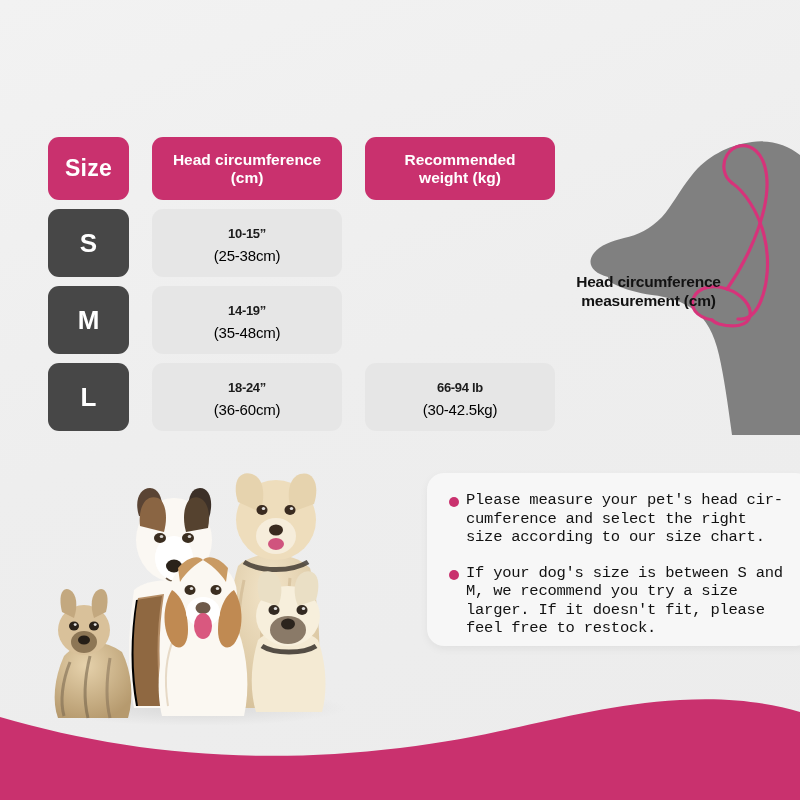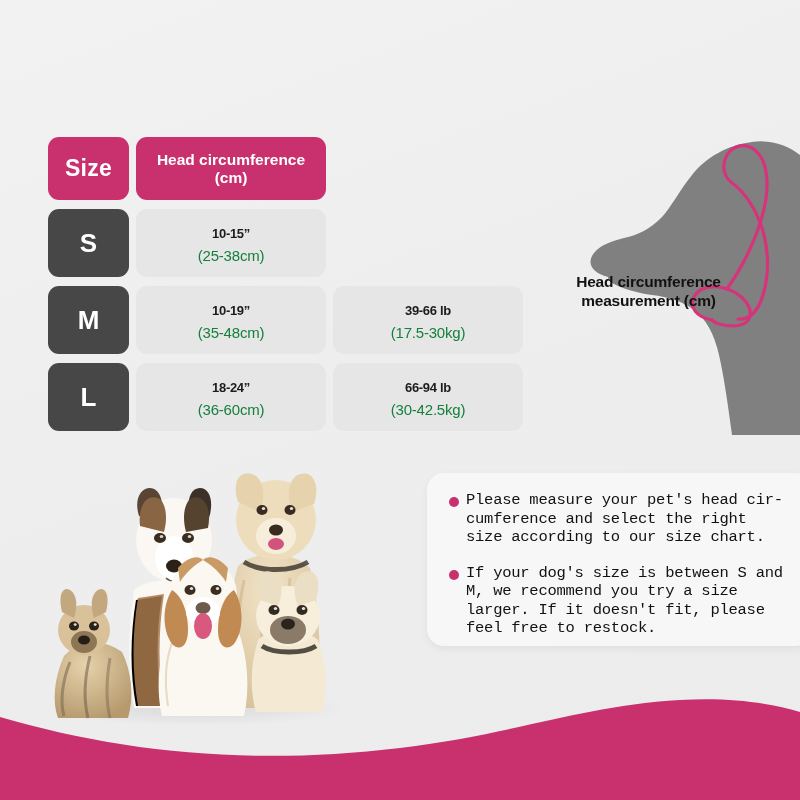--- a/index.html
+++ b/index.html
@@ -23,21 +23,21 @@
 
   
   #size-table {
     position: absolute;
     left: 48px;
     top: 137px;
     width: 476px;
   }
   .t-row {
     display: flex;
-    gap: 7px;
+    gap: 23px;
     margin-bottom: 9px;
   }
   .t-row:last-child { margin-bottom: 0; }
 
   .cell {
     border-radius: 11px;
     display: flex;
     flex-direction: column;
     align-items: center;
     justify-content: center;
@@ -81,21 +81,21 @@
   }
   .val-main {
     font-size: 13px;
     font-weight: bold;
     line-height: 24px;
     letter-spacing: -0.3px;
   }
   .val-sub {
     font-size: 15px;
     line-height: 19px;
-    color: #15803d;
+    color: #000000;
     letter-spacing: -0.2px;
   }
 
   
   #dog-diagram {
     position: absolute;
     left: 546px;
     top: 105px;
     width: 260px;
     height: 330px;
@@ -178,43 +178,43 @@
   <div id="size-table">
 
     <div class="t-row head-row">
       <div class="cell col-size">
         <span>Size</span>
       </div>
       <div class="cell col-head">
         <span>Head circumference</span>
         <span>(cm)</span>
       </div>
+      <div class="cell col-weight">
+        <span>Recommended</span>
+        <span>weight (kg)</span>
+      </div>
     </div>
 
     <div class="t-row body-row">
       <div class="cell col-size">
         <span>S</span>
       </div>
       <div class="cell col-head">
         <div class="val-main">10-15”</div>
         <div class="val-sub">(25-38cm)</div>
       </div>
     </div>
 
     <div class="t-row body-row">
       <div class="cell col-size">
         <span>M</span>
       </div>
       <div class="cell col-head">
-        <div class="val-main">10-19”</div>
+        <div class="val-main">14-19”</div>
         <div class="val-sub">(35-48cm)</div>
-      </div>
-      <div class="cell col-weight">
-        <div class="val-main">39-66 lb</div>
-        <div class="val-sub">(17.5-30kg)</div>
       </div>
     </div>
 
     <div class="t-row body-row">
       <div class="cell col-size">
         <span>L</span>
       </div>
       <div class="cell col-head">
         <div class="val-main">18-24”</div>
         <div class="val-sub">(36-60cm)</div>

